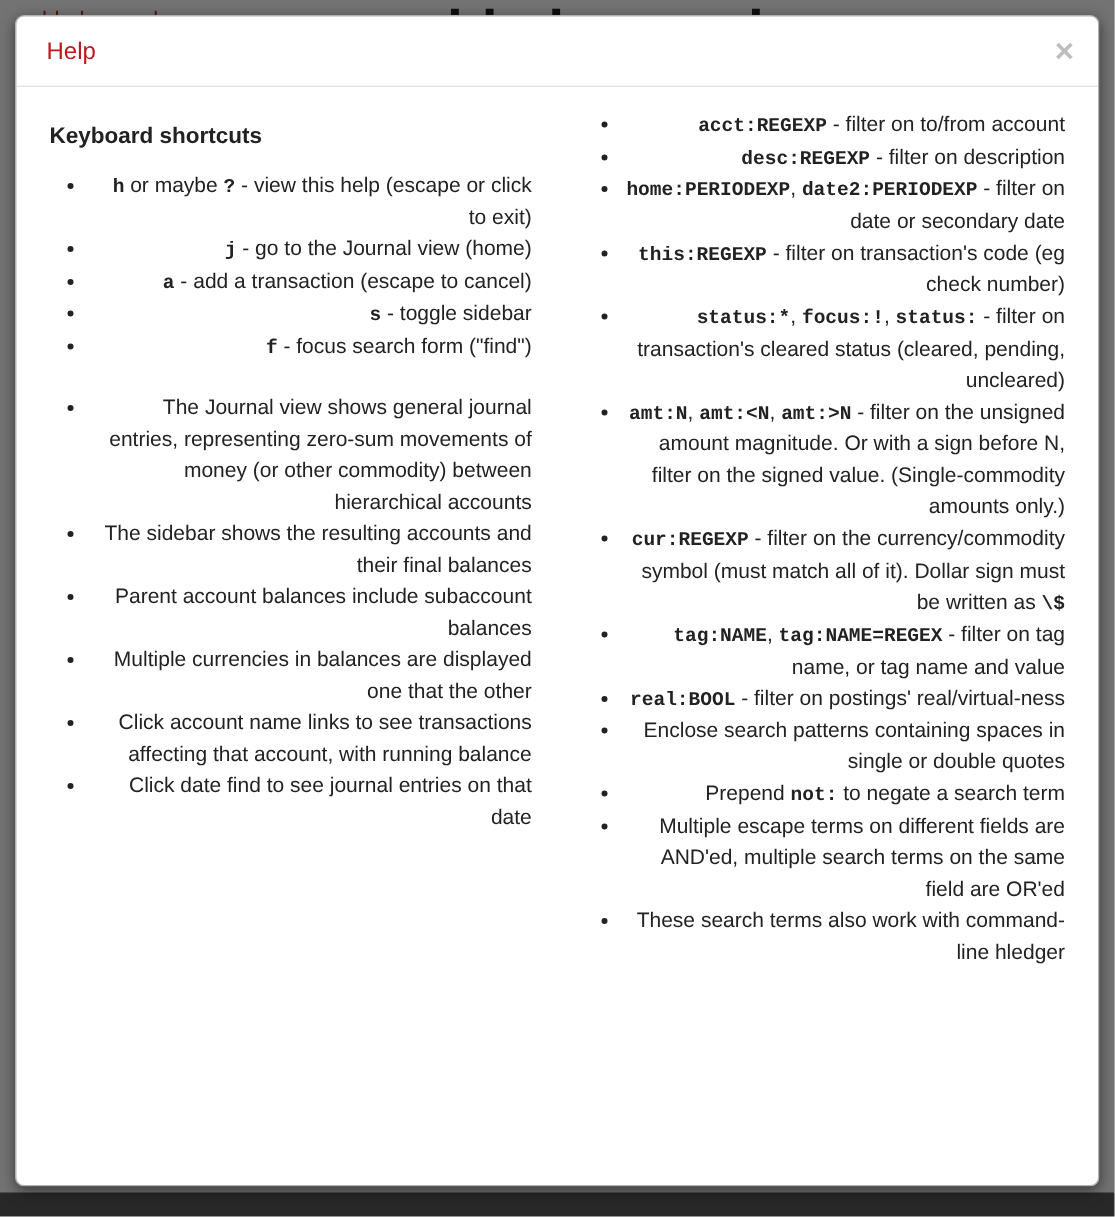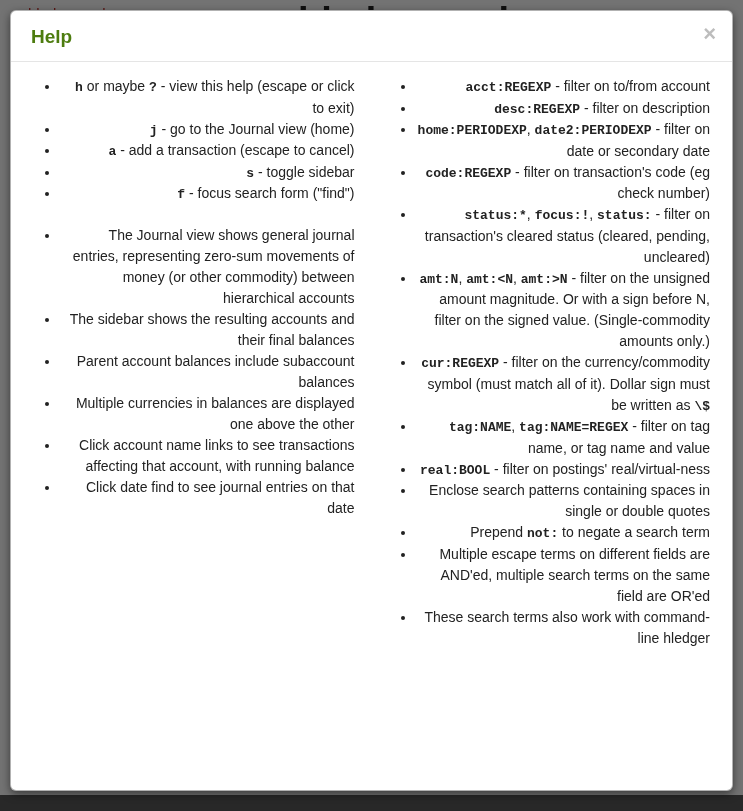--- a/index.html
+++ b/index.html
@@ -41,21 +41,21 @@
     box-shadow: 0 3px 9px rgba(0,0,0,0.5);
     overflow: hidden;
   }
   .modal-header {
     position: relative;
     padding: 15px 20px 13px;
     border-bottom: 1px solid #e5e5e5;
   }
   .modal-title {
     margin: 0;
-    font-size: 19px; font-weight: 700; color: #4d7c0f;
+    font-size: 16px; font-weight: 400; color: #b91c1c;
   }
   .close-btn {
     position: absolute; top: 12px; right: 16px;
     border: none; background: none; padding: 0;
     font-size: 22px; font-weight: bold; line-height: 1;
     color: #bdbdbd; cursor: pointer;
     font-family: "Liberation Sans", sans-serif;
   }
   .modal-body {
     display: flex; gap: 34px;
@@ -90,42 +90,43 @@
 
 <div class="overlay"></div>
 
 <div class="modal">
   <div class="modal-header">
     <button class="close-btn">×</button>
     <h2 class="modal-title">Help</h2>
   </div>
   <div class="modal-body">
     <div class="col">
+        <h4>Keyboard shortcuts</h4>
         <ul>
           <li><code>h</code> or maybe <code>?</code> - view this help (escape or click to exit)</li>
           <li><code>j</code> - go to the Journal view (home)</li>
           <li><code>a</code> - add a transaction (escape to cancel)</li>
           <li><code>s</code> - toggle sidebar</li>
           <li><code>f</code> - focus search form ("find")</li>
         </ul>
         <ul>
           <li>The Journal view shows general journal entries, representing zero-sum movements of money (or other commodity) between hierarchical accounts</li>
           <li>The sidebar shows the resulting accounts and their final balances</li>
           <li>Parent account balances include subaccount balances</li>
-          <li>Multiple currencies in balances are displayed one above the other</li>
+          <li>Multiple currencies in balances are displayed one that the other</li>
           <li>Click account name links to see transactions affecting that account, with running balance</li>
           <li>Click date find to see journal entries on that date</li>
         </ul>
       </div>
     <div class="col">
         <ul>
           <li><code>acct:REGEXP</code> - filter on to/from account</li>
           <li><code>desc:REGEXP</code> - filter on description</li>
           <li><code>home:PERIODEXP</code>, <code>date2:PERIODEXP</code> - filter on date or secondary date</li>
-          <li><code>code:REGEXP</code> - filter on transaction's code (eg check number)</li>
+          <li><code>this:REGEXP</code> - filter on transaction's code (eg check number)</li>
           <li><code>status:*</code>, <code>focus:!</code>, <code>status:</code> - filter on transaction's cleared status (cleared, pending, uncleared)</li>
           <li><code>amt:N</code>, <code>amt:&lt;N</code>, <code>amt:&gt;N</code> - filter on the unsigned amount magnitude. Or with a sign before N, filter on the signed value. (Single-commodity amounts only.)</li>
           <li><code>cur:REGEXP</code> - filter on the currency/commodity symbol (must match all of it). Dollar sign must be written as <code>\$</code></li>
           <li><code>tag:NAME</code>, <code>tag:NAME=REGEX</code> - filter on tag name, or tag name and value</li>
           <li><code>real:BOOL</code> - filter on postings' real/virtual-ness</li>
           <li>Enclose search patterns containing spaces in single or double quotes</li>
           <li>Prepend <code>not:</code> to negate a search term</li>
           <li>Multiple escape terms on different fields are AND'ed, multiple search terms on the same field are OR'ed</li>
           <li>These search terms also work with command-line hledger</li>
         </ul>

